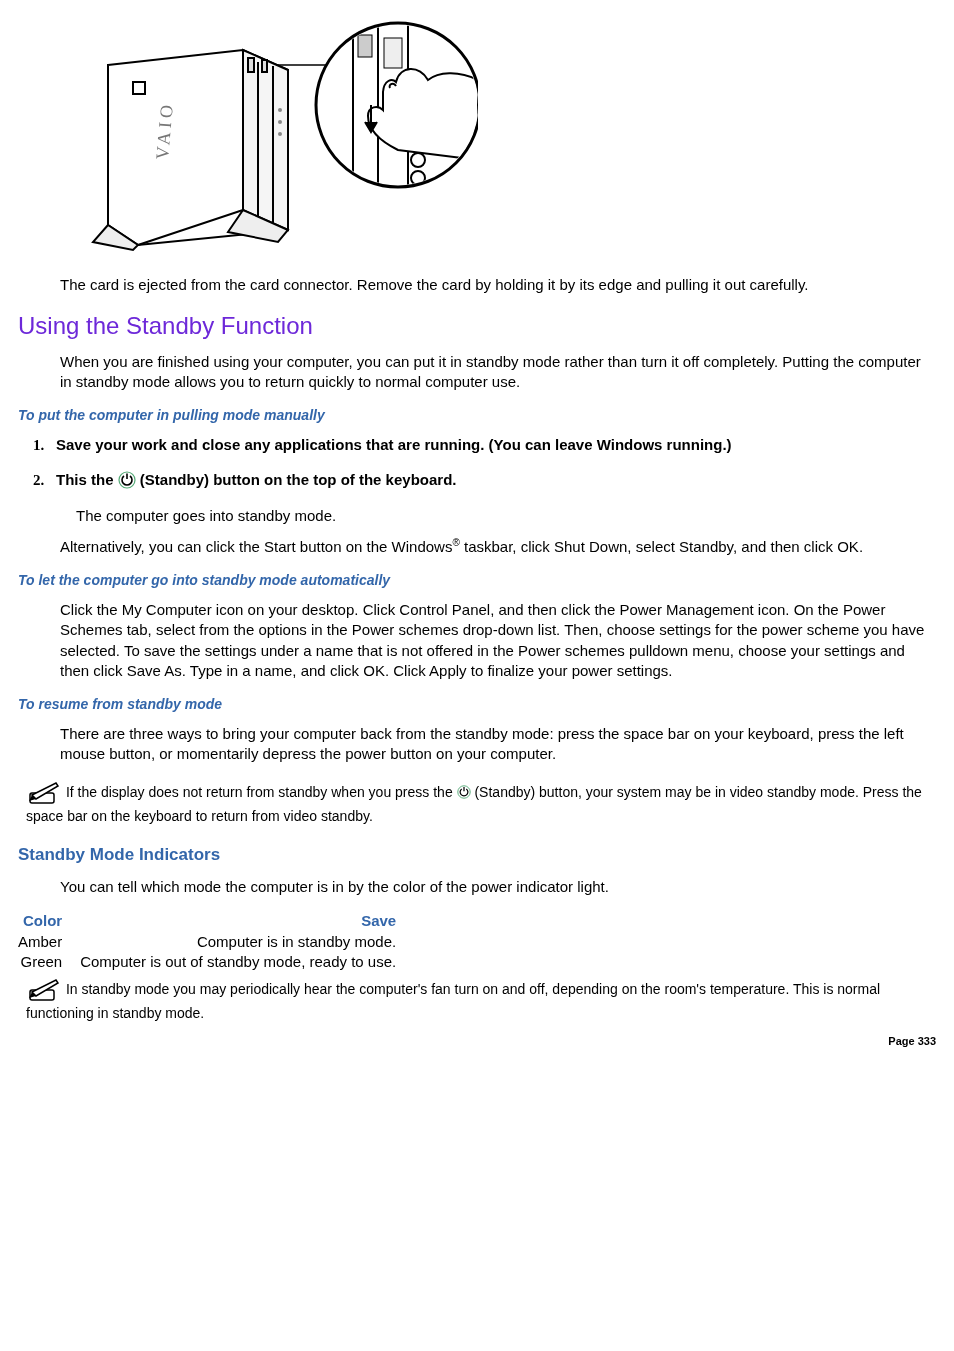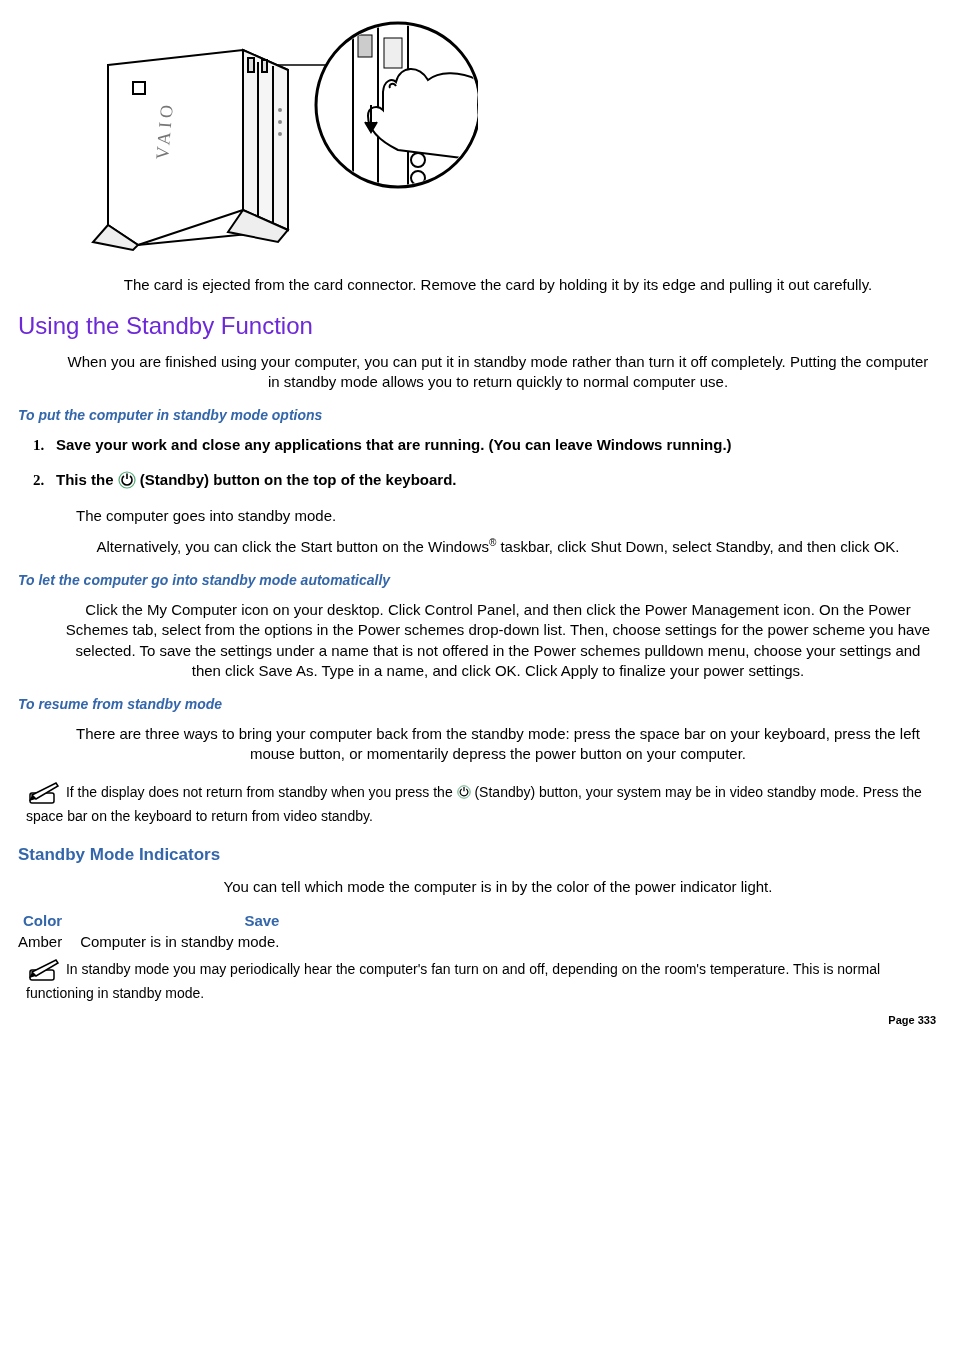--- a/index.html
+++ b/index.html
@@ -11,21 +11,20 @@
     width: 954px;
     box-sizing: border-box;
     line-height: 1.35;
   }
   .illustration-wrap {
     margin-left: 60px;
     margin-bottom: 10px;
   }
   .body-para {
     margin: 0 0 14px 42px;
-    text-align: center;
   }
   h2.section {
     font-family: Verdana, sans-serif;
     font-size: 24px;
     font-weight: normal;
     color: #6d28d9;
     margin: 14px 0 10px 0;
   }
   h4.subhead {
     color: #3366aa;
@@ -159,21 +158,21 @@
     </g>
   </svg>
 </div>
 
 <p class="body-para">The card is ejected from the card connector. Remove the card by holding it by its edge and pulling it out carefully.</p>
 
 <h2 class="section">Using the Standby Function</h2>
 
 <p class="body-para">When you are finished using your computer, you can put it in standby mode rather than turn it off completely. Putting the computer in standby mode allows you to return quickly to normal computer use.</p>
 
-<h4 class="subhead">To put the computer in standby mode options</h4>
+<h4 class="subhead">To put the computer in pulling mode manually</h4>
 
 <ol class="steps">
   <li><span>Save your work and close any applications that are running. (You can leave Windows running.)</span></li>
   <li>
     <span>
       <span>This the </span>
       <svg class="standby-inline" width="18" height="18" viewBox="0 0 18 18">
         <circle cx="9" cy="9" r="8" fill="none" stroke="#5a7" stroke-width="1.2"></circle>
         <path d="M6 5 A5 5 0 1 0 12 5" fill="none" stroke="#000" stroke-width="1.6"></path>
         <line x1="9" y1="2.5" x2="9" y2="8" stroke="#000" stroke-width="1.6"></line>
@@ -218,20 +217,24 @@
 <table class="ind">
   <tbody>
       <tr>
     <th>Color</th>
     <th>Save</th>
   </tr>
   <tr>
     <td>Amber</td>
     <td>Computer is in standby mode.</td>
   </tr>
+  <tr>
+    <td>Green</td>
+    <td>Computer is out of standby mode, ready to use.</td>
+  </tr>
 </tbody>
   </table>
 
 <div class="note-block">
   <svg class="note-icon" width="34" height="28" viewBox="0 0 34 28">
     <rect x="4" y="14" width="24" height="10" rx="2" fill="#fff" stroke="#000" stroke-width="1.5"></rect>
     <path d="M6 16 L30 4 L32 7 L10 20 Z" fill="#fff" stroke="#000" stroke-width="1.5"></path>
     <path d="M6 16 L3 22 L10 20 Z" fill="#000"></path>
   </svg>
   <span> In standby mode you may periodically hear the computer's fan turn on and off, depending on the room's temperature. This is normal functioning in standby mode.</span>

